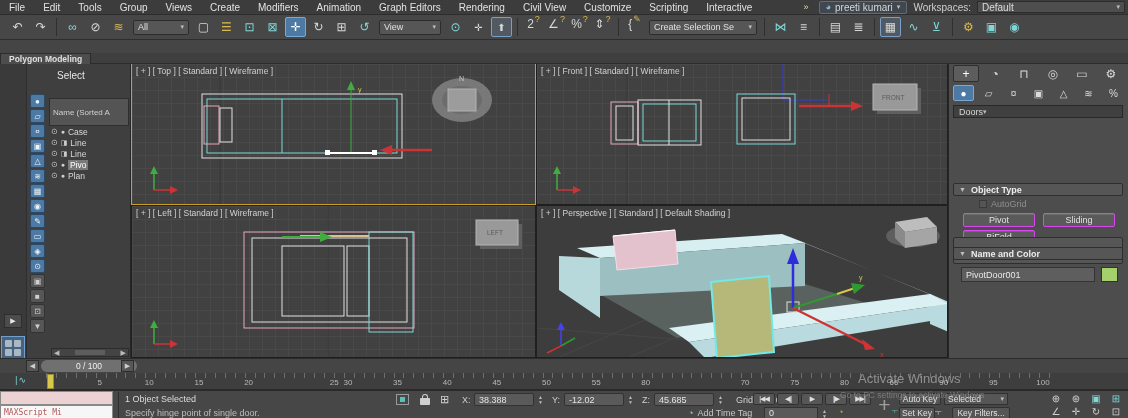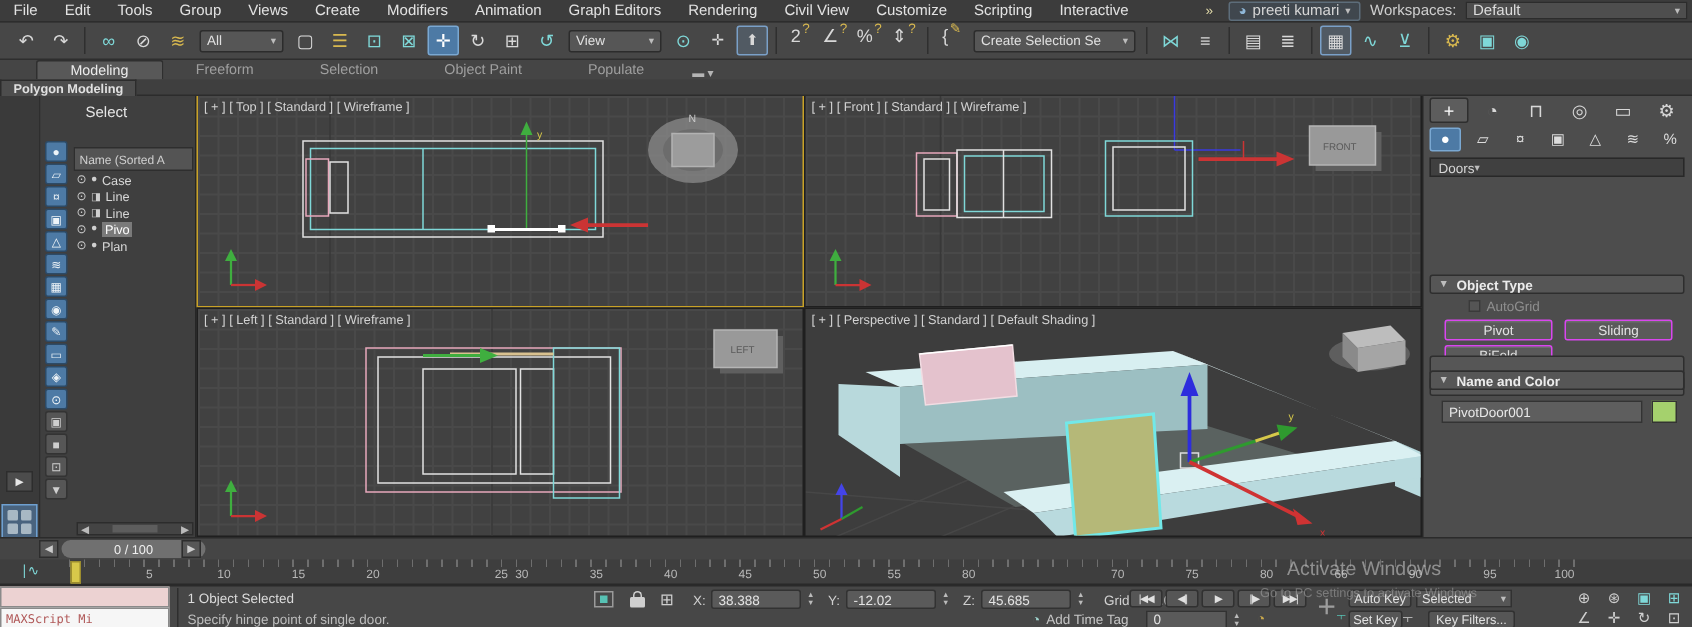--- a/index.html
+++ b/index.html
@@ -43,21 +43,21 @@
 .quad-btn{position:absolute;left:1px;top:272px;width:24px;height:24px;background:#49637e;border:1px solid #6fa0d0;display:grid;grid-template-columns:1fr 1fr;grid-template-rows:1fr 1fr;gap:2px;padding:3px}
 .quad-btn span{background:#a8b8c4;border-radius:1px}
 
 
 .explorer{position:absolute;left:27px;top:64px;width:104px;height:294px;background:#3f3f3f;border-right:1px solid #262626}
 .exp-title{position:absolute;left:30px;top:6px;font-size:10px;color:#e6e6e6}
 .filter-col{position:absolute;left:3px;top:30px;display:flex;flex-direction:column;gap:1px}
 .ficon{width:15px;height:14px;background:#4d7aa5;border:1px solid #2c4a66;color:#eef4f8;font-size:8px;display:flex;align-items:center;justify-content:center;border-radius:2px}
 .ficon.dim{background:#565656;border-color:#333;color:#cfcfcf}
 .exp-list{position:absolute;left:22px;top:34px;width:80px}
-.exp-header{height:16px;background:#545454;border:1px solid #2e2e2e;font-size:8px;color:#d0d0d0;display:flex;align-items:center;padding:0 3px;white-space:nowrap;overflow:hidden}
+.exp-header{height:28px;background:#545454;border:1px solid #2e2e2e;font-size:8px;color:#d0d0d0;display:flex;align-items:center;padding:0 3px;white-space:nowrap;overflow:hidden}
 .exp-row{height:11px;display:flex;align-items:center;gap:3px;padding:0 2px;font-size:8.5px;color:#d8d8d8;white-space:nowrap}
 .exp-row.selected .row-name{background:#7a7a7a;color:#fff;padding:0 2px}
 .row-eye{color:#c9c9c9;font-size:8px}
 .row-type{color:#cfcfcf;font-size:7px}
 .exp-scroll{position:absolute;left:24px;top:284px;width:78px;height:9px;background:#444;border:1px solid #2c2c2c;display:flex;align-items:center;justify-content:space-between;font-size:7px;color:#bbb;padding:0 2px}
 .exp-scroll .thumb{flex:0 0 30px;height:5px;background:#5d5d5d}
 
 
 .viewports{position:absolute;left:131px;top:63px;width:817px;height:295px;background:#242424}
 .vp{position:absolute;overflow:hidden;border:1px solid #1f1f1f}
@@ -245,34 +245,20 @@
     <span class="tb-div"></span>
     <span class="tbtn pressed">▦</span>
     <span class="tbtn teal">∿</span>
     <span class="tbtn teal">⊻</span>
     <span class="tb-div"></span>
     <span class="tbtn yellow">⚙</span>
     <span class="tbtn teal">▣</span>
     <span class="tbtn teal">◉</span>
   </div>
 
-  <div class="ribbon-tabs">
-    <div style="display:flex;align-items:flex-end">
-  <span class="rtab active">Modeling</span>
-
-  <span class="rtab">Freeform</span>
-
-  <span class="rtab">Selection</span>
-
-  <span class="rtab">Object Paint</span>
-
-  <span class="rtab">Populate</span>
-</div>
-    <span class="ribbon-extra">▬ ▾</span>
-  </div>
   <div class="ribbon-panelrow">
     <span class="ppanel-tab">Polygon Modeling</span>
   </div>
 
   <div class="left-strip">
     <span class="mini-play">▶</span>
     <span class="quad-btn">
         <span></span>
         <span></span>
         <span></span>

